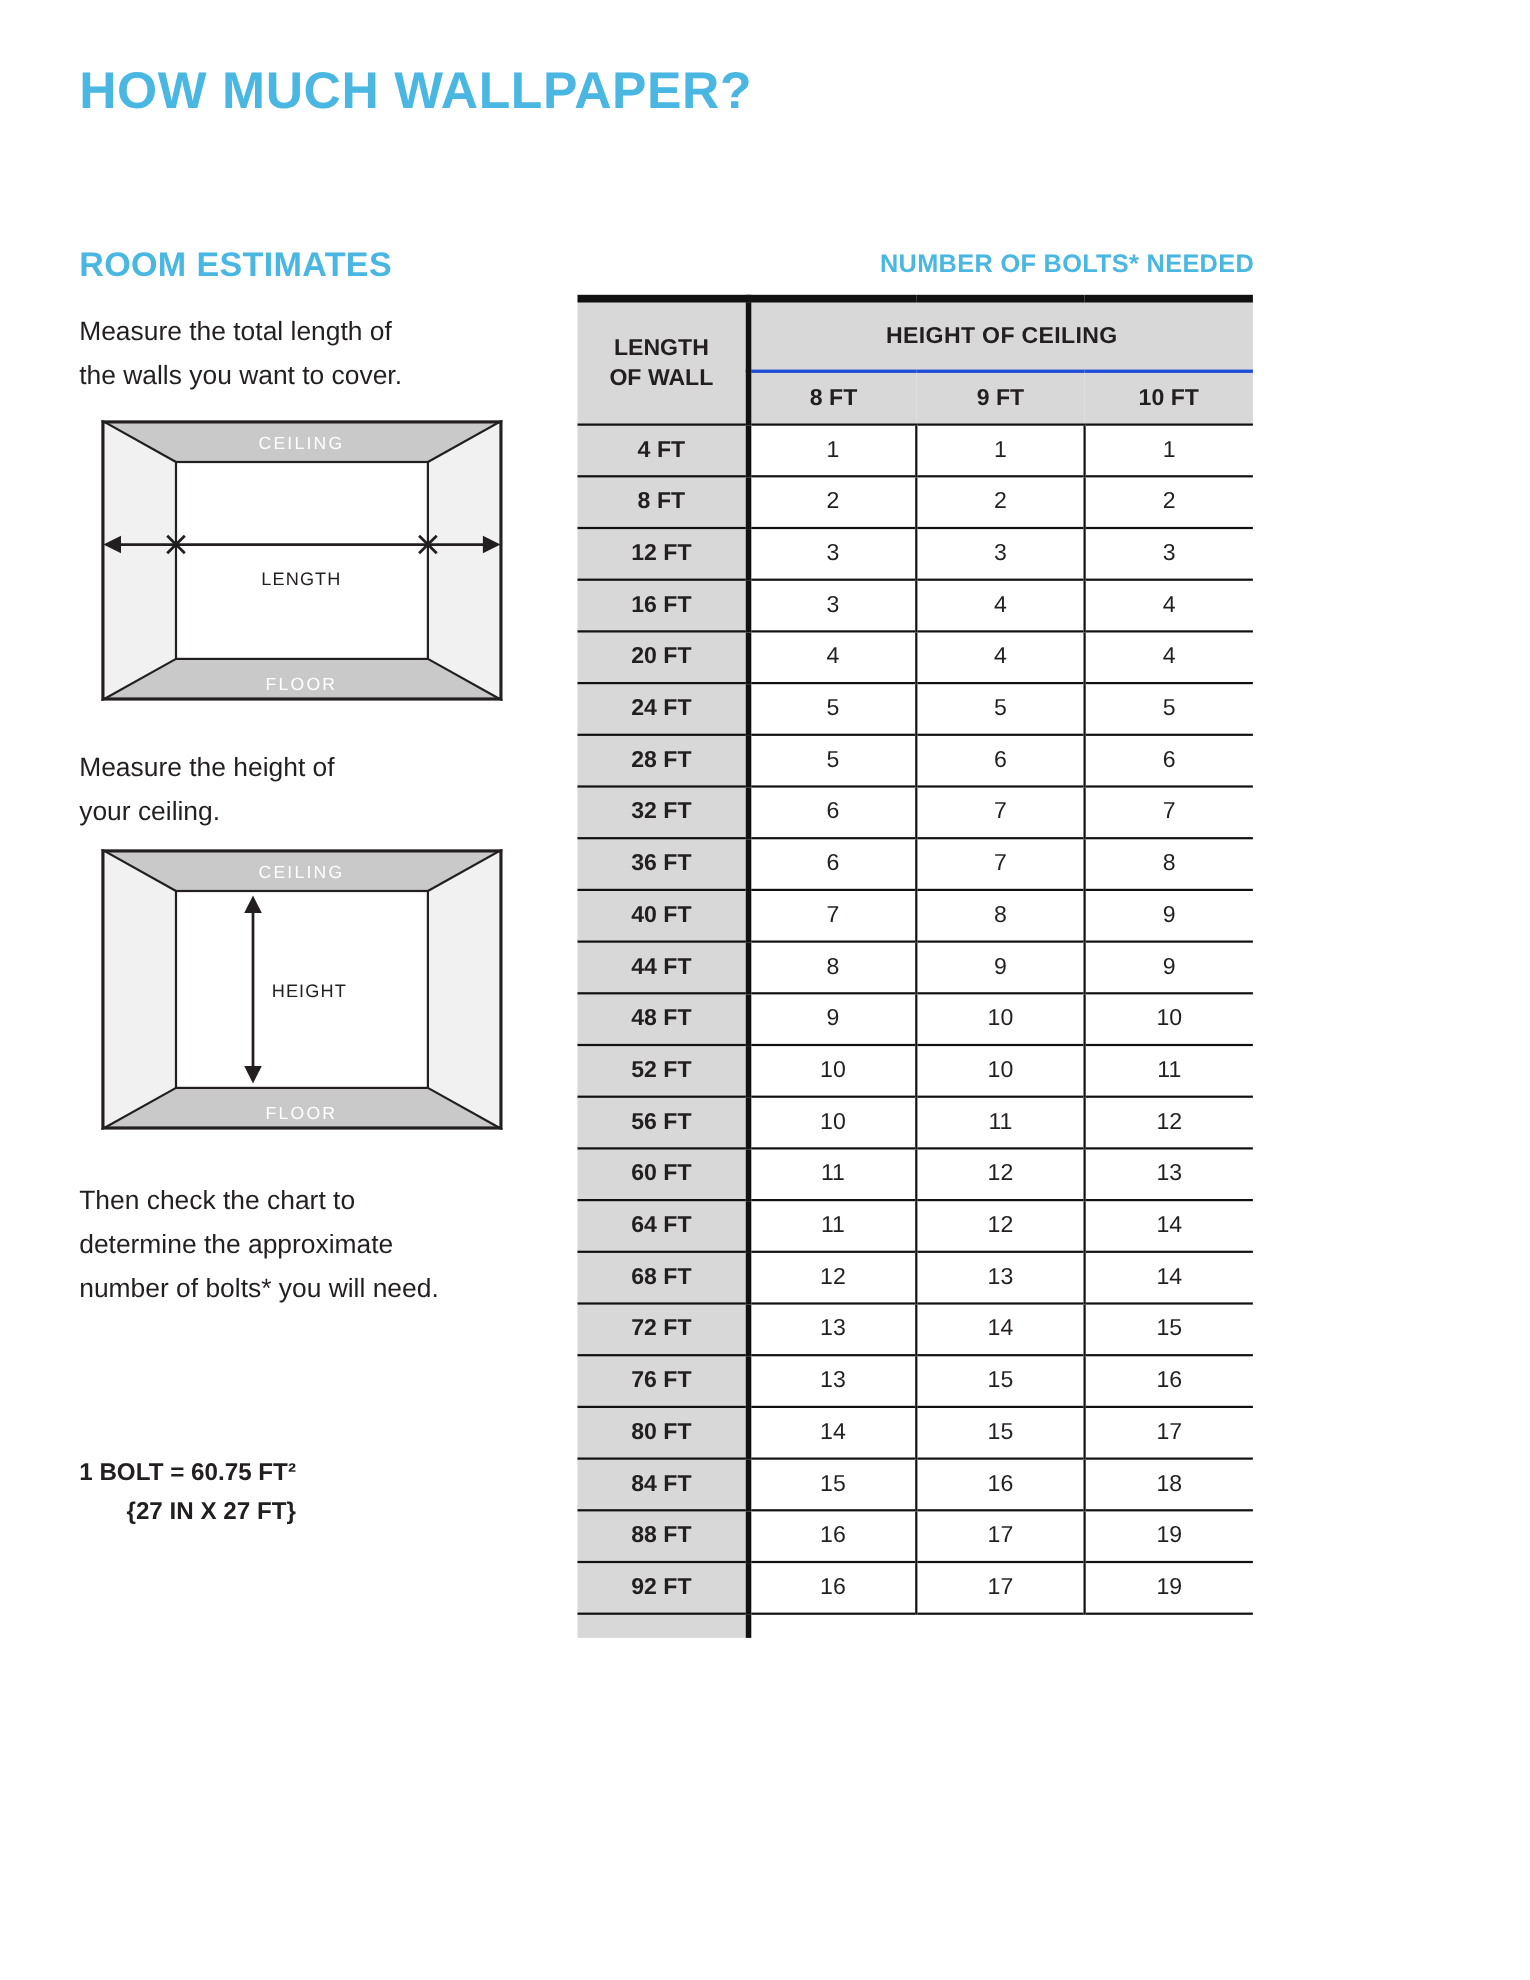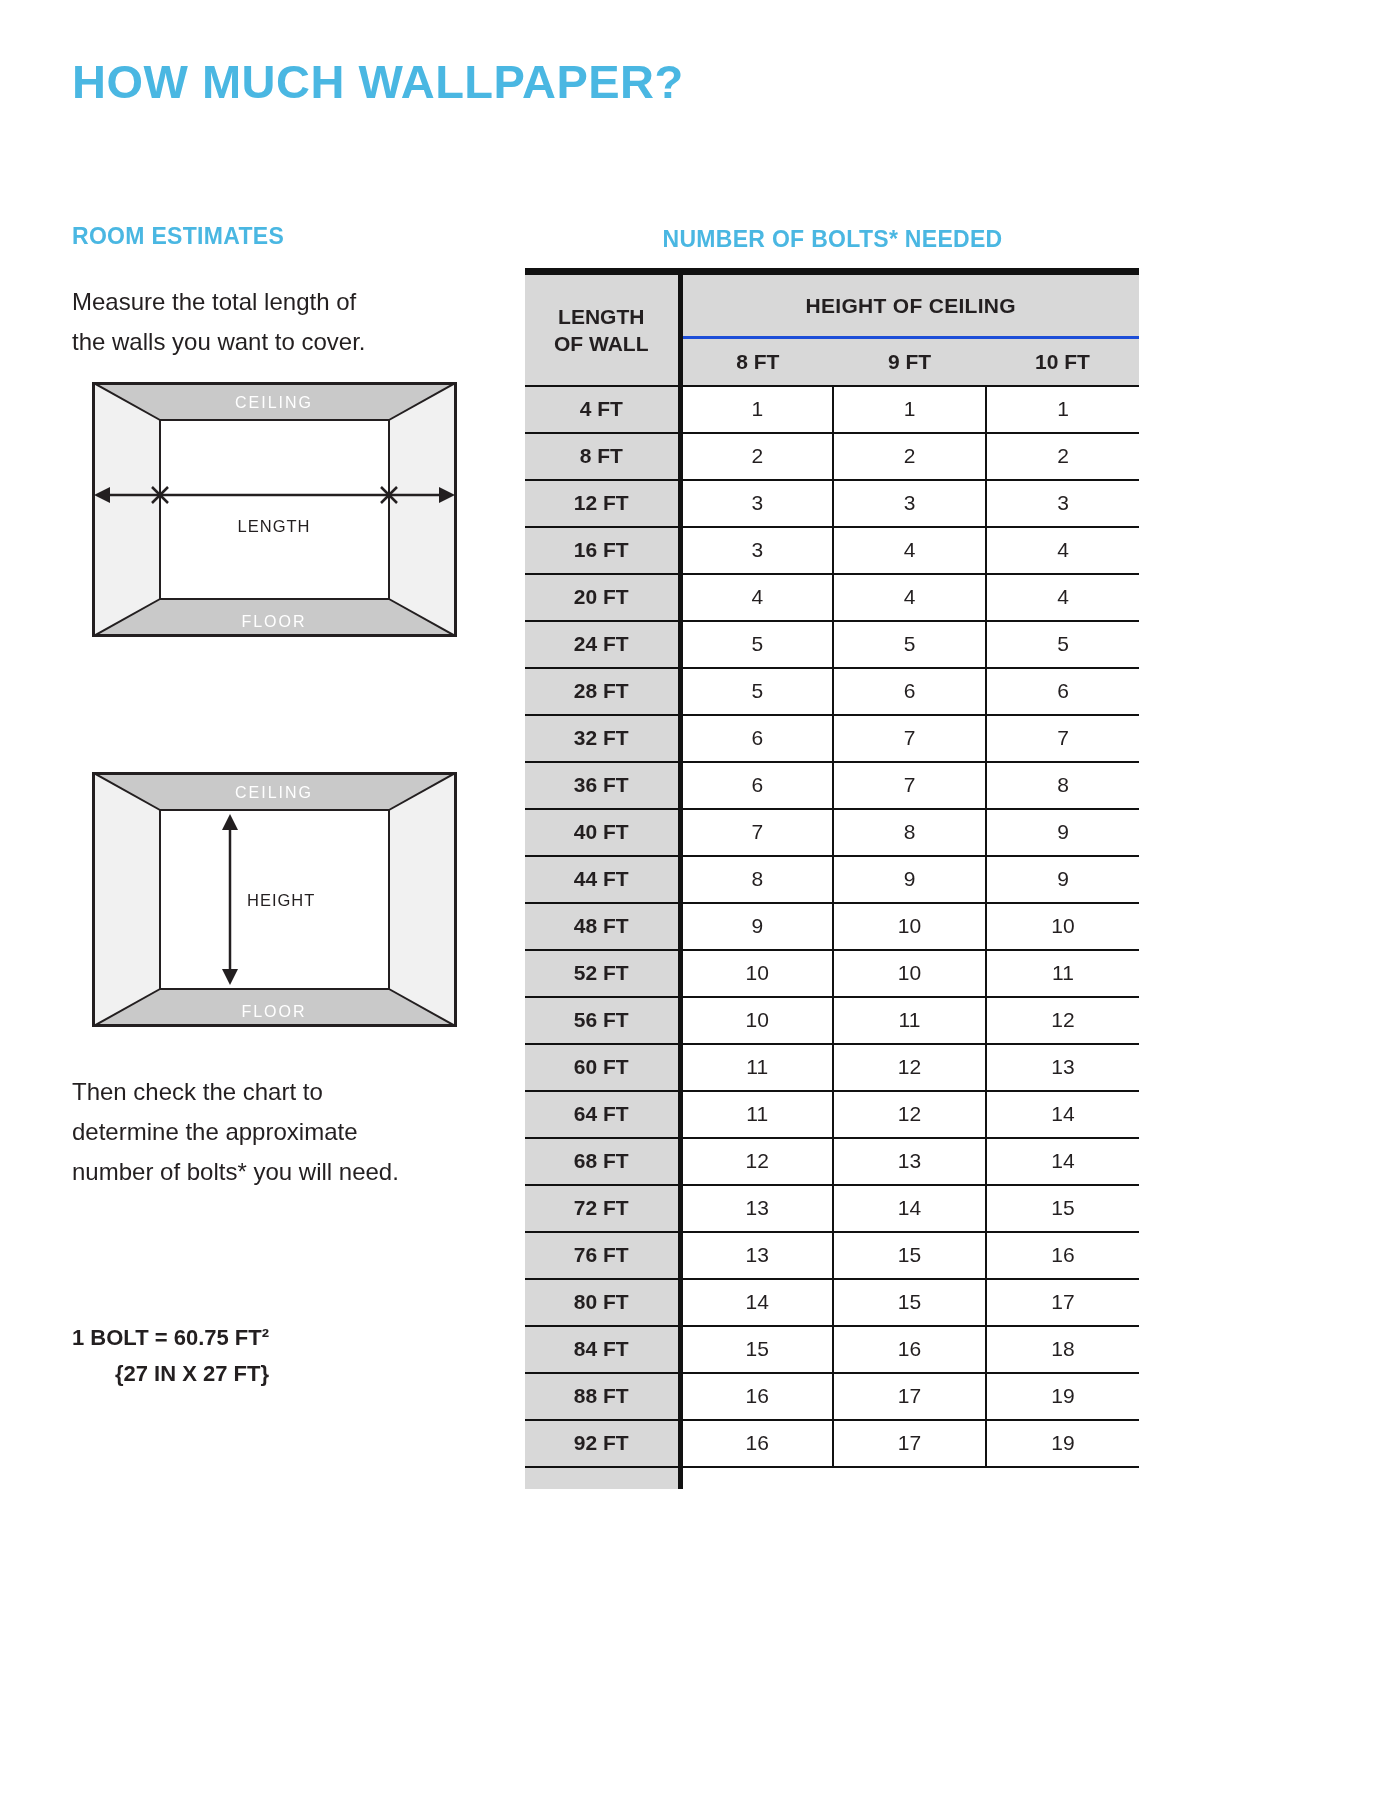--- a/index.html
+++ b/index.html
@@ -20,25 +20,25 @@
     position:relative;
   }
   .page{position:relative;width:1290px;height:1800px;background:#fff;}
 
   .page-title{
     position:absolute;left:72px;top:54px;
     font-size:47px;font-weight:bold;color:var(--accent);
     letter-spacing:0.5px;
   }
   .section-heading{
-    font-size:23px;font-weight:bold;color:var(--accent);letter-spacing:0.3px;text-align:center;
+    font-size:31px;font-weight:bold;color:var(--accent);letter-spacing:0.3px;text-align:center;
   }
   .heading-left{position:absolute;left:72px;top:223px;}
   .table-heading{
-    position:absolute;left:525px;top:226px;width:615px;text-align:center;
+    position:absolute;left:525px;top:226px;width:615px;text-align:right;
     font-size:23px;font-weight:bold;color:var(--accent);letter-spacing:0.3px;
   }
   .step{
     font-size:24px;line-height:40px;white-space:pre-line;color:var(--ink);
   }
   .step1{position:absolute;left:72px;top:282px;}
   .step2{position:absolute;left:72px;top:678px;}
   .step3{position:absolute;left:72px;top:1072px;}
 
   .diagram{width:365px;height:255px;margin-left:20px;}
@@ -117,20 +117,22 @@
         <polygon class="arrow-head" points="363,113 347,105 347,121"></polygon>
         <line class="arrow-line" x1="60" y1="105" x2="76" y2="121"></line>
         <line class="arrow-line" x1="76" y1="105" x2="60" y2="121"></line>
         <line class="arrow-line" x1="289" y1="105" x2="305" y2="121"></line>
         <line class="arrow-line" x1="305" y1="105" x2="289" y2="121"></line>
       </g>
       <text class="dim-text" x="182" y="150" text-anchor="middle">LENGTH</text>
     </svg>
   </div>
 
+  <p class="step step2">Measure the height of
+your ceiling.</p>
 
   <div class="diagram diagram-height">
     <svg viewBox="0 0 365 255" width="365" height="255">
       <polygon class="room-wall" points="0,0 68,38 68,217 0,255"></polygon>
       <polygon class="room-wall" points="365,0 297,38 297,217 365,255"></polygon>
       <polygon class="room-band" points="0,0 365,0 297,38 68,38"></polygon>
       <polygon class="room-band" points="0,255 68,217 297,217 365,255"></polygon>
       <rect class="room-inner" x="68" y="38" width="229" height="179"></rect>
       <g class="room-line" stroke-width="2">
         <line x1="0" y1="0" x2="68" y2="38"></line>

